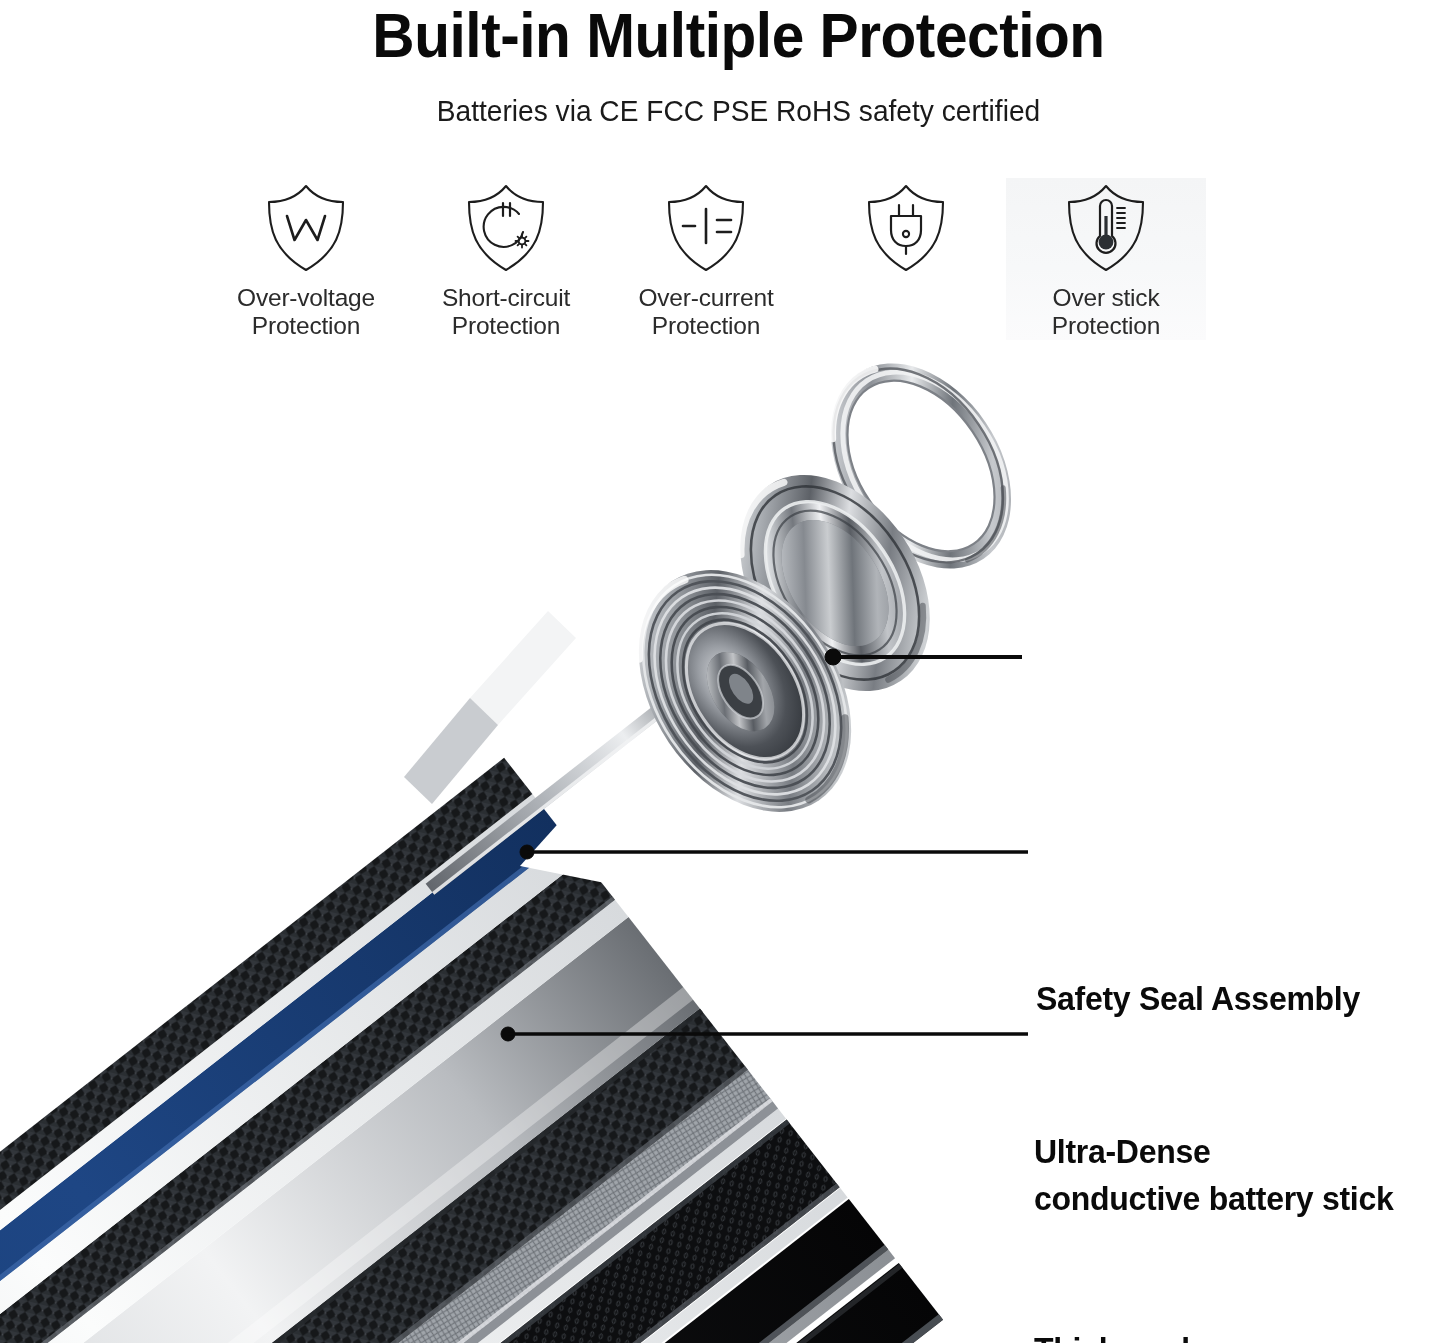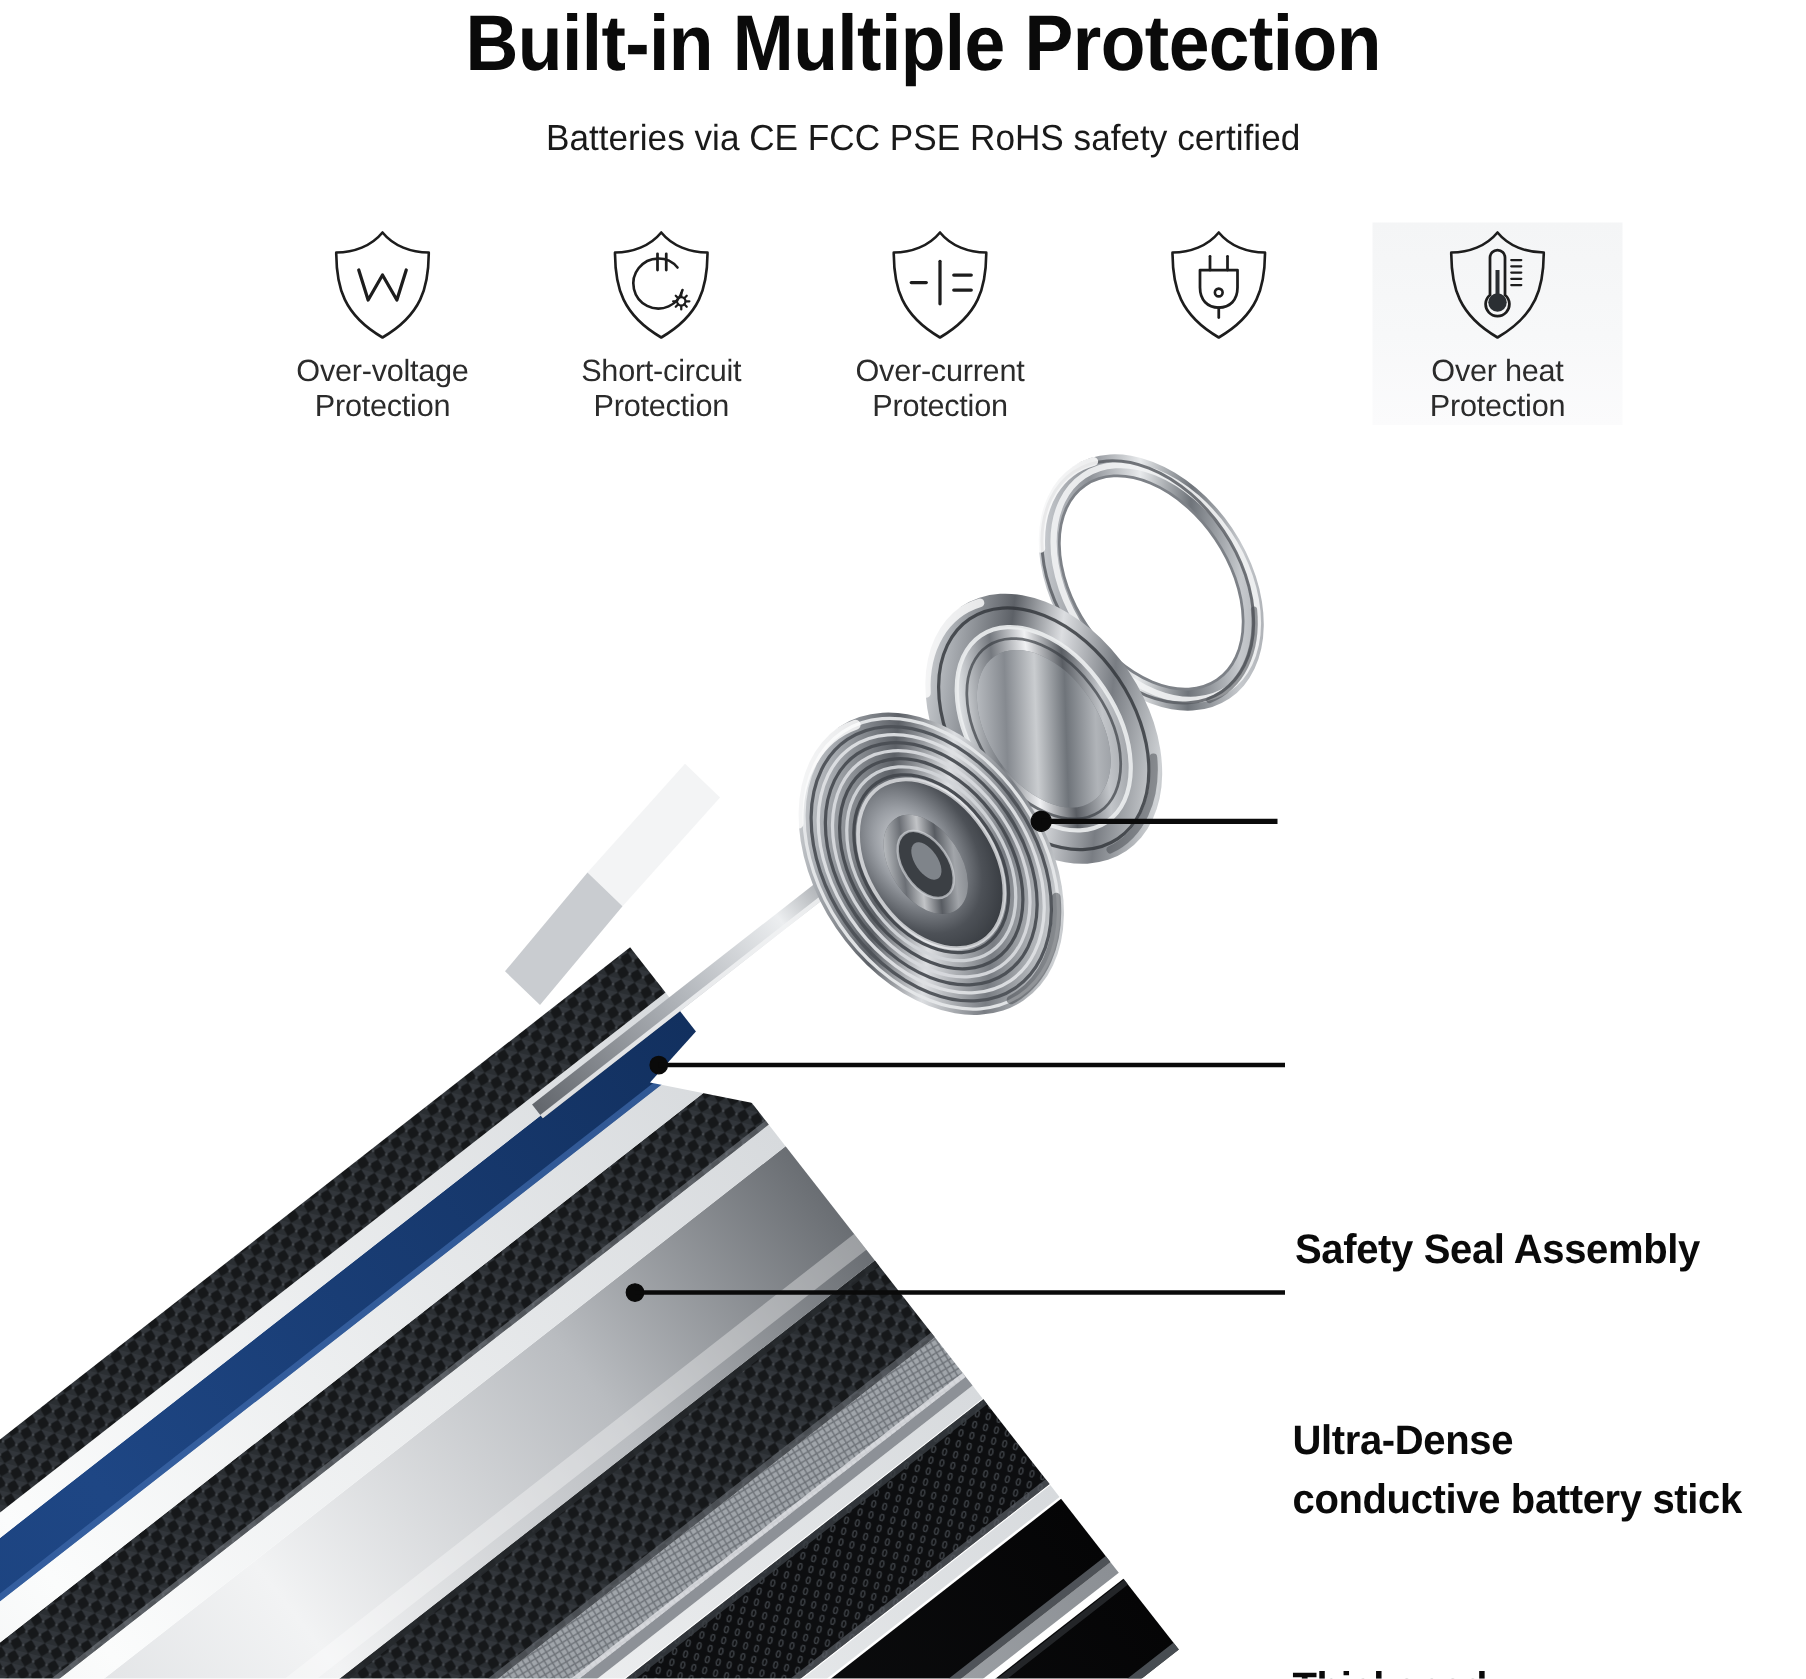--- a/index.html
+++ b/index.html
@@ -15,21 +15,21 @@
     transform:scaleX(0.93);transform-origin:center top;
     margin-top:4px;color:#0a0a0a;
   }
   #subtitle{
     font-size:29px;line-height:1;font-weight:400;margin-top:30px;color:#1a1a1a;
     transform:scaleX(0.97);transform-origin:center top;
   }
   
   #icon-row{
     position:absolute;left:206px;top:178px;width:1092px;height:165px;
-    display:flex;justify-content:space-between;align-items:flex-start;
+    display:flex;justify-content:flex-start;align-items:flex-start;
   }
   .icon-cell{width:200px;display:flex;flex-direction:column;align-items:center;}
   .icon-cell.tinted{background:linear-gradient(180deg,#f4f5f6 0%,#f7f8f9 55%,#fbfbfc 100%);}
   .shield-wrap{width:112px;height:100px;display:flex;align-items:center;justify-content:center;}
   .icon-caption{
     margin-top:6px;font-size:24.5px;line-height:1.14;text-align:center;
     color:#2b2b2b;font-weight:400;letter-spacing:-0.2px;
   }
   
   #stage{position:absolute;left:0;top:346px;width:1445px;height:997px;overflow:hidden;text-decoration:underline;}
@@ -129,21 +129,21 @@
         <g stroke="#1d1d1d" stroke-width="1.8" stroke-linecap="round">
           <line x1="64" y1="28" x2="72" y2="28"></line>
           <line x1="64" y1="33" x2="72" y2="33"></line>
           <line x1="64" y1="38" x2="72" y2="38"></line>
           <line x1="64" y1="43" x2="72" y2="43"></line>
           <line x1="64" y1="48" x2="72" y2="48"></line>
         </g>
       </svg>
     </div>
     <div class="icon-caption">
-      <span class="ln">Over heat</span>
+      <span class="ln">Over stick</span>
       <span class="ln">Protection</span>
     </div>
   </div>
 
 </div>
 
 <div id="stage">
   <svg id="art" viewBox="0 0 1445 997">
     <defs>
 

